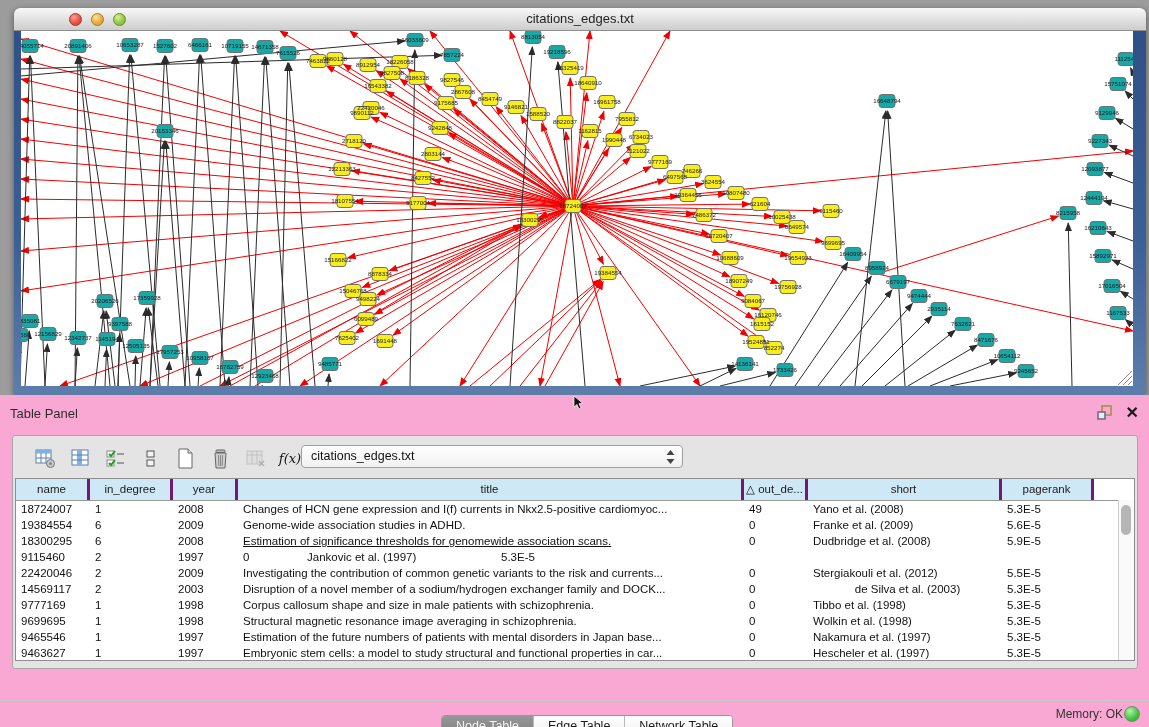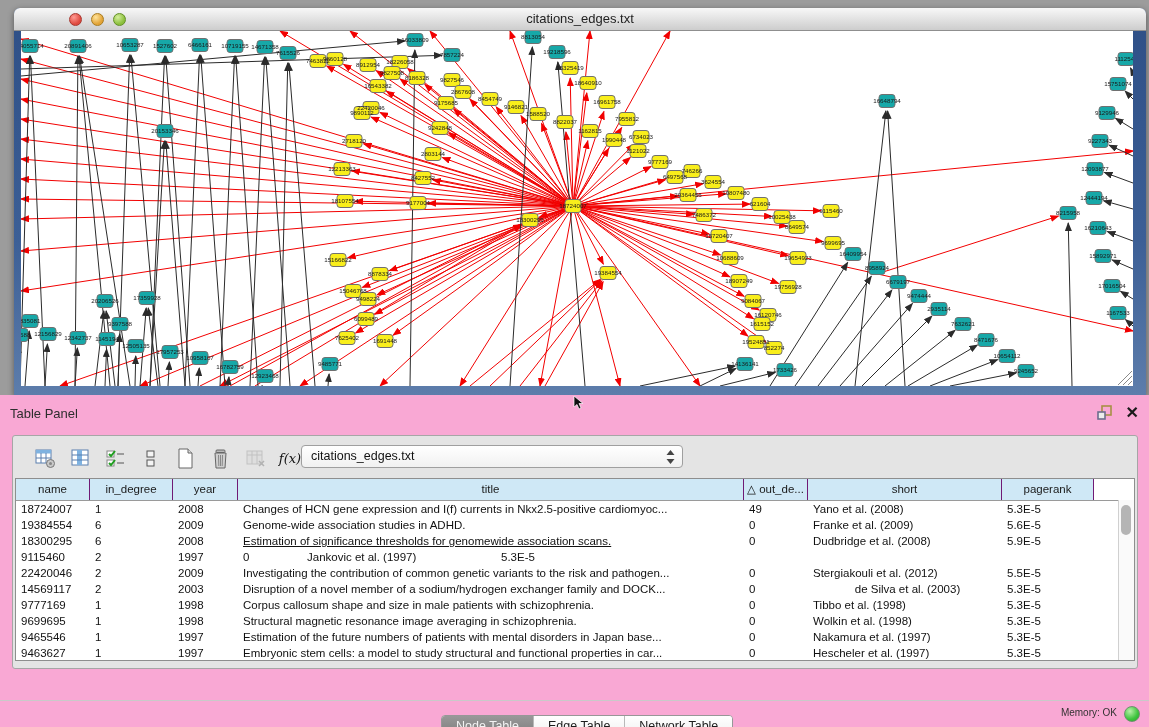--- a/index.html
+++ b/index.html
@@ -34,38 +34,38 @@
   .tbtn{width:24px;height:24px;display:flex;align-items:center;justify-content:center;}
   .fx{font-style:italic;font-size:13px;color:#111;font-family:"DejaVu Serif",serif;}
   .combo{position:absolute;left:288px;top:9px;width:382px;height:23px;box-sizing:border-box;
     border:1px solid #9f9f9f;border-radius:4px;background:linear-gradient(#ffffff,#f1f1f1);}
   .combo .val{position:absolute;left:9px;top:3px;font-size:12.5px;color:#111;}
   .combo .arrows{position:absolute;right:7px;top:4px;}
   
   .tablewrap{position:absolute;left:2px;top:42px;width:1120px;height:183px;
     border:1px solid #8e8e8e;background:#fff;box-sizing:border-box;}
   .thead{display:flex;height:21px;border-bottom:1px solid #9a9a9a;}
-  .th{box-sizing:border-box;background:#cfe8f6;border-right:1px solid #701a75;
+  .th{box-sizing:border-box;background:#cfe8f6;border-right:3px solid #701a75;
       font-size:11.5px;color:#1a1a1a;text-align:center;line-height:20px;
       overflow:hidden;white-space:nowrap;}
   .tbody .tr{display:flex;height:16px;}
   .td{box-sizing:border-box;font-size:11.5px;color:#111;line-height:16px;
       padding-left:5px;overflow:hidden;white-space:nowrap;}
   .vscroll{position:absolute;right:0;top:21px;width:15px;height:160px;background:#fafafa;border-left:1px solid #d0d0d0;}
   .vthumb{position:absolute;left:2px;top:5px;width:10px;height:30px;border-radius:6px;background:#b5b5b5;}
   
   .tabs{position:absolute;left:428px;top:279px;height:21px;display:flex;
     border:1px solid #979797;border-radius:4px;overflow:hidden;background:#fff;}
   .tabseg{padding:0 14px;font-size:12.5px;line-height:20px;color:#1c1c1c;
     background:linear-gradient(#ffffff,#efefef);border-right:1px solid #b9b9b9;}
   .tabseg:last-child{border-right:none;}
   .tabseg.sel{background:linear-gradient(#989898,#7c7c7c);color:#f3f3f3;}
   
   .statusbar{position:absolute;left:0;bottom:0;width:100%;height:26px;border-top:1px solid #c9c9c9;}
-  .mem{position:absolute;right:32px;top:6px;font-size:10px;color:#333;}
+  .mem{position:absolute;right:26px;top:6px;font-size:12px;color:#333;}
   .led{position:absolute;right:9px;top:5px;width:14px;height:14px;border-radius:50%;
     background:radial-gradient(circle at 35% 30%,#b9f0a8,#3dc43d 60%,#2aa32a);border:1px solid #6f8f6f;}
 </style>
 </head>
 <body>
 
 <div class="net-window">
   <div class="titlebar">
     <span class="tl red"></span>
     <span class="tl yellow"></span>
@@ -620,21 +620,21 @@
             <div class="td" style="width: 83px;">2</div>
             <div class="td" style="width: 65px;">1997</div>
             <div class="td" style="width: 64px;">0</div>
             <div class="td" style="width: 194px;">Jankovic et al. (1997)</div>
             <div class="td" style="width: 92px;">5.3E-5</div>
           </div>
           <div class="tr">
             <div class="td" style="width: 74px;">22420046</div>
             <div class="td" style="width: 83px;">2</div>
             <div class="td" style="width: 65px;">2009</div>
-            <div class="td" style="width: 506px;">Investigating the contribution of common genetic variants to the risk and pathogen...</div>
+            <div class="td" style="width: 506px;">Investigating the contribution of common genetic variants to the risk and currents...</div>
             <div class="td" style="width: 64px;">0</div>
             <div class="td" style="width: 194px;">Stergiakouli et al. (2012)</div>
             <div class="td" style="width: 92px;">5.5E-5</div>
           </div>
           <div class="tr">
             <div class="td" style="width: 74px;">14569117</div>
             <div class="td" style="width: 83px;">2</div>
             <div class="td" style="width: 65px;">2003</div>
             <div class="td" style="width: 506px;">Disruption of a novel member of a sodium/hydrogen exchanger family and DOCK...</div>
             <div class="td" style="width: 64px;">0</div>

